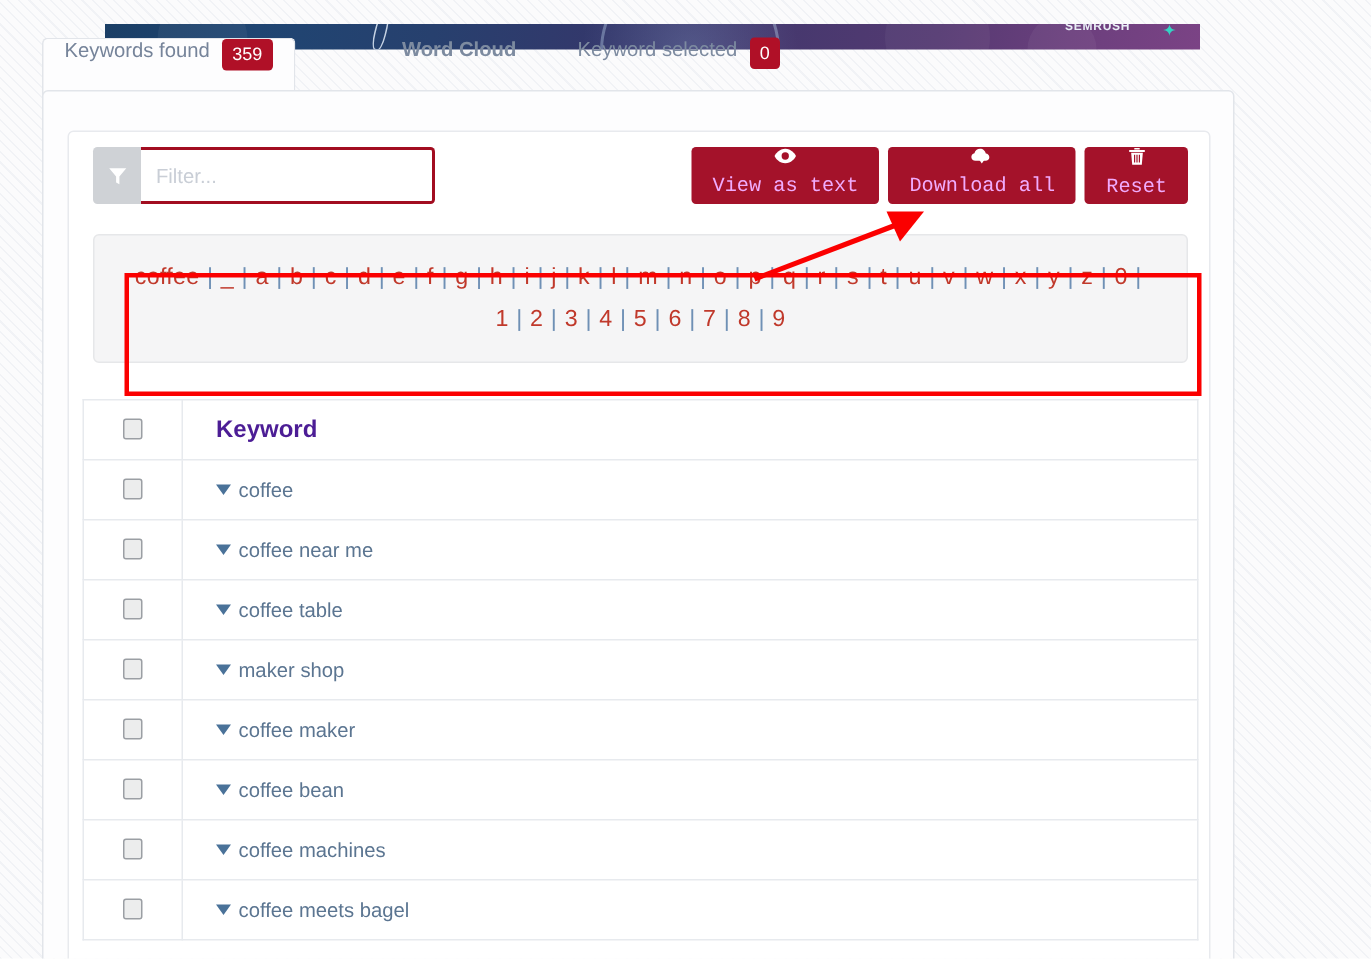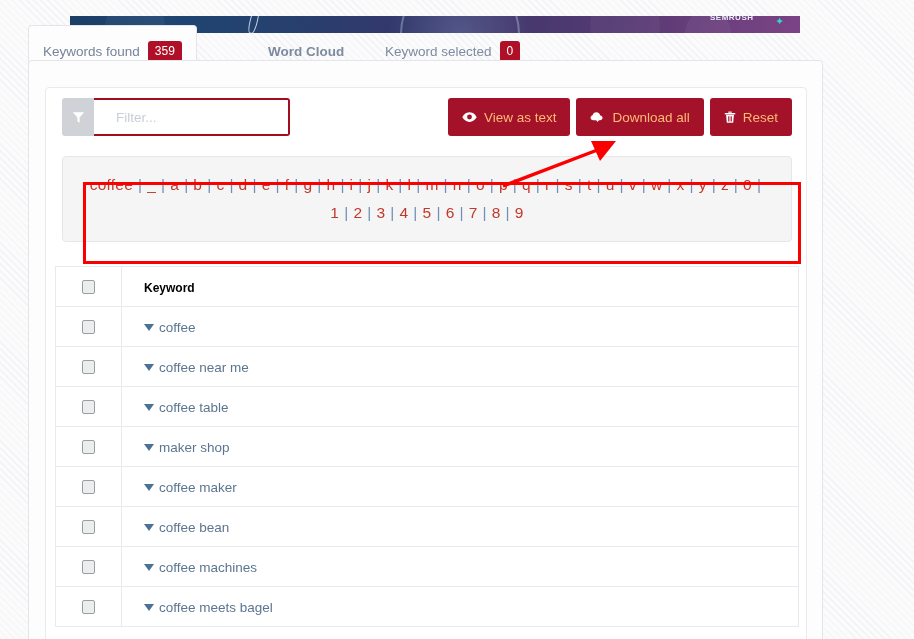--- a/index.html
+++ b/index.html
@@ -102,21 +102,21 @@
     left: 28px;
     top: 25px;
     width: 795px;
     height: 36px;
   }
   .tab {
     position: absolute;
     top: 0;
     height: 52px;
     display: flex;
-    align-items: center;
+    align-items: flex-start;
     box-sizing: border-box;
     cursor: pointer;
   }
   .tab-label {
     font-size: 13.5px;
     color: #7d8ba0;
     white-space: nowrap;
   }
   .tab-active {
     left: 0;
@@ -202,49 +202,50 @@
   .funnel svg { display: block; }
   .filter-input {
     width: 196px;
     height: 38px;
     box-sizing: border-box;
     border: 2px solid #a20d20;
     border-left: none;
     background: #ffffff;
     border-top-right-radius: 3px;
     border-bottom-right-radius: 3px;
-    padding: 0 22px;
+    padding: 0 10px;
     font-size: 13.5px;
     color: #555f6d;
     outline: none;
     font-family: "Liberation Sans", sans-serif;
   }
   .filter-input::placeholder { color: #c9ced6; }
 
   .btn-row {
     position: absolute;
     right: 16px;
     top: 0;
     display: flex;
     gap: 6px;
   }
   .btn {
     background: #a4122a;
-    color: #fdba74;
+    color: #f0abfc;
     border: none;
     border-radius: 3px;
     height: 38px;
     padding: 0 14px;
     font-size: 13.5px;
     display: flex;
     align-items: center;
     gap: 7px;
     cursor: pointer;
-    font-family: Liberation Sans, sans-serif;
+    font-family: Liberation Mono, monospace;
     white-space: nowrap;
+    flex-direction: column;
   }
   .btn svg { display: block; flex: none; }
 
   
   .alpha-panel {
     position: absolute;
     left: 16px;
     top: 68px;
     width: 730px;
     min-height: 84px;
@@ -287,22 +288,22 @@
   }
   .ktable tr { height: 40px; }
   .ktable td, .ktable th {
     border: 1px solid #e7eaee;
     padding: 0;
     vertical-align: middle;
   }
   .col-check { width: 65px; text-align: center; }
   .col-key { padding-left: 22px !important; }
   .hdr-label {
-    font-size: 12px;
-    color: #000000;
+    font-size: 16px;
+    color: #4c1d95;
     font-weight: bold;
   }
   .cell-key {
     font-size: 13.5px;
     color: #5b7591;
     white-space: nowrap;
   }
   .caret {
     display: inline-block;
     width: 0;

